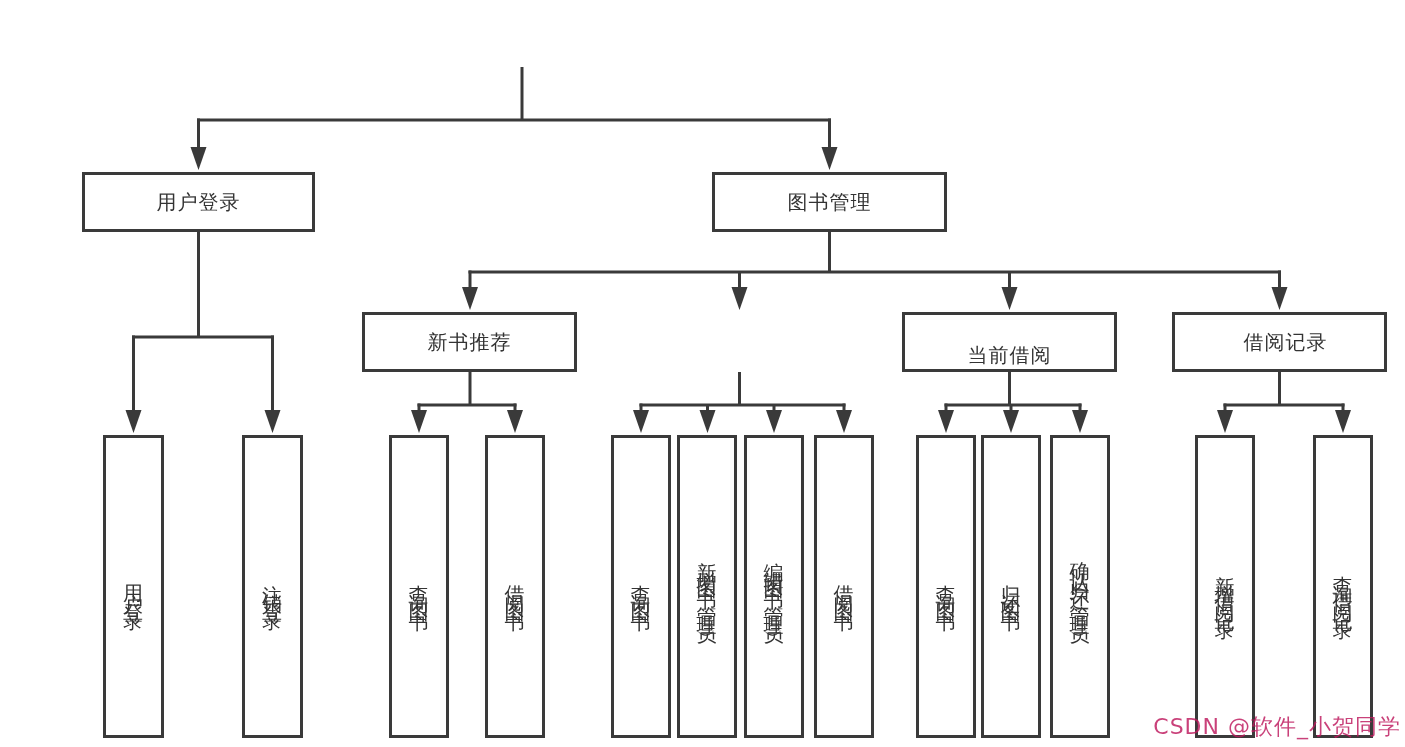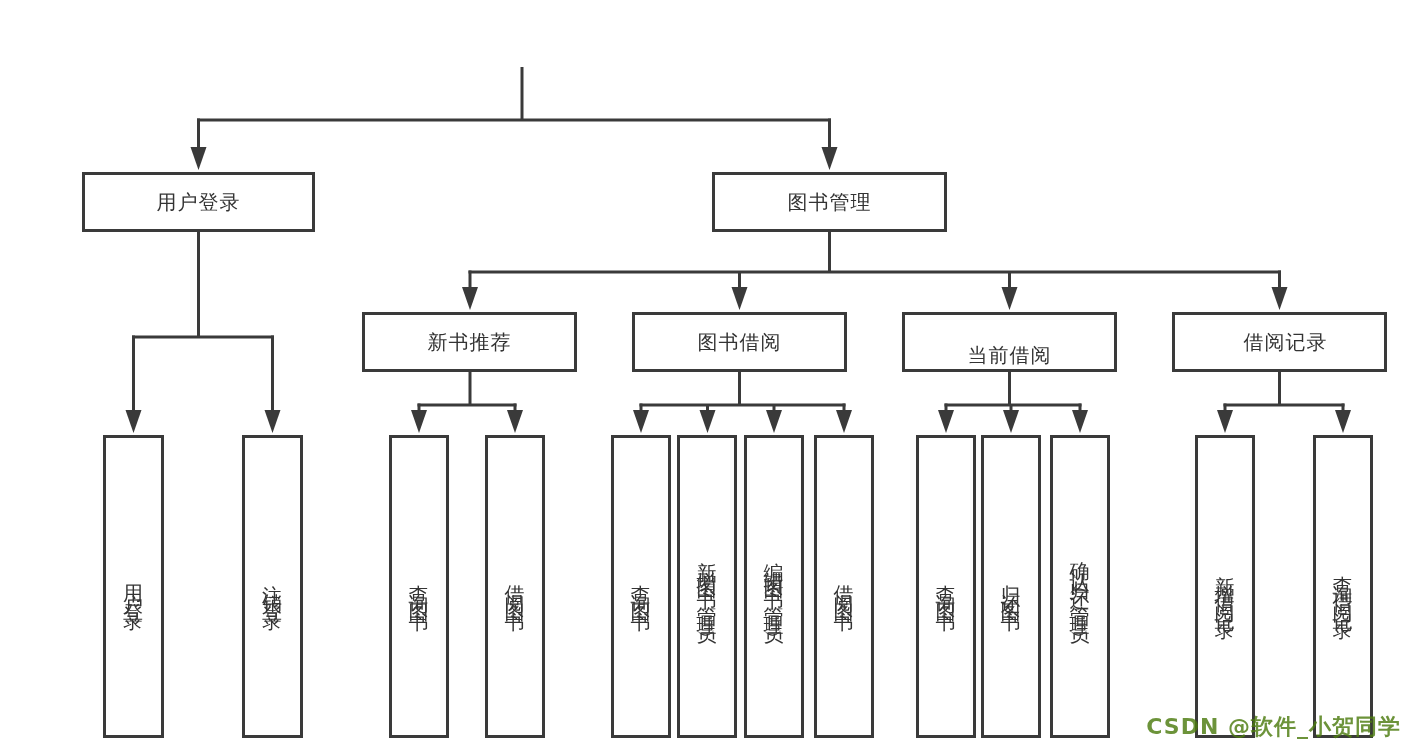--- a/index.html
+++ b/index.html
@@ -18,21 +18,21 @@
   .lvl2{top:172px;height:60px;}
   .lvl3{top:312px;height:60px;width:215px;}
   .leaf{top:435px;height:303px;}
   .leaf .vtext{
     position:absolute;top:50%;left:50%;transform:translate(-50%,-50%);
     writing-mode:vertical-rl;text-orientation:mixed;
     font-size:20px;letter-spacing:9px;white-space:nowrap;line-height:1;
   }
   #watermark{
     position:absolute;right:4px;top:712px;z-index:3;
-    font-size:22px;color:#4d7c0f;opacity:0.82;letter-spacing:1px;white-space:nowrap;font-weight:bold;
+    font-size:22px;color:#be185d;opacity:0.82;letter-spacing:1px;white-space:nowrap;
   }
 </style>
 </head>
 <body>
 
 <div id="canvas">
 
   <div id="watermark">CSDN @软件_小贺同学</div>
 
   <svg id="connectors" width="1405" height="747" viewBox="0 0 1405 747">
@@ -117,23 +117,20 @@
   <div class="node hbox lvl2" style="left:82px;width:233px;">
     <span>用户登录</span>
   </div>
   <div class="node hbox lvl2" style="left:712px;width:235px;">
     <span>图书管理</span>
   </div>
 
   <div class="node hbox lvl3" style="left:362px;">
     <span>新书推荐</span>
   </div>
-  <div class="node hbox lvl3" style="left:632px;">
-    <span>图书借阅</span>
-  </div>
   <div class="node hbox lvl3" style="left:902px;align-items:flex-end;">
     <span>当前借阅</span>
   </div>
   <div class="node hbox lvl3" style="left:1172px;padding-left:12px;">
     <span>借阅记录</span>
   </div>
 
   <div class="node leaf" style="left:103px;width:61px;">
     <span class="vtext">用户登录</span>
   </div>

